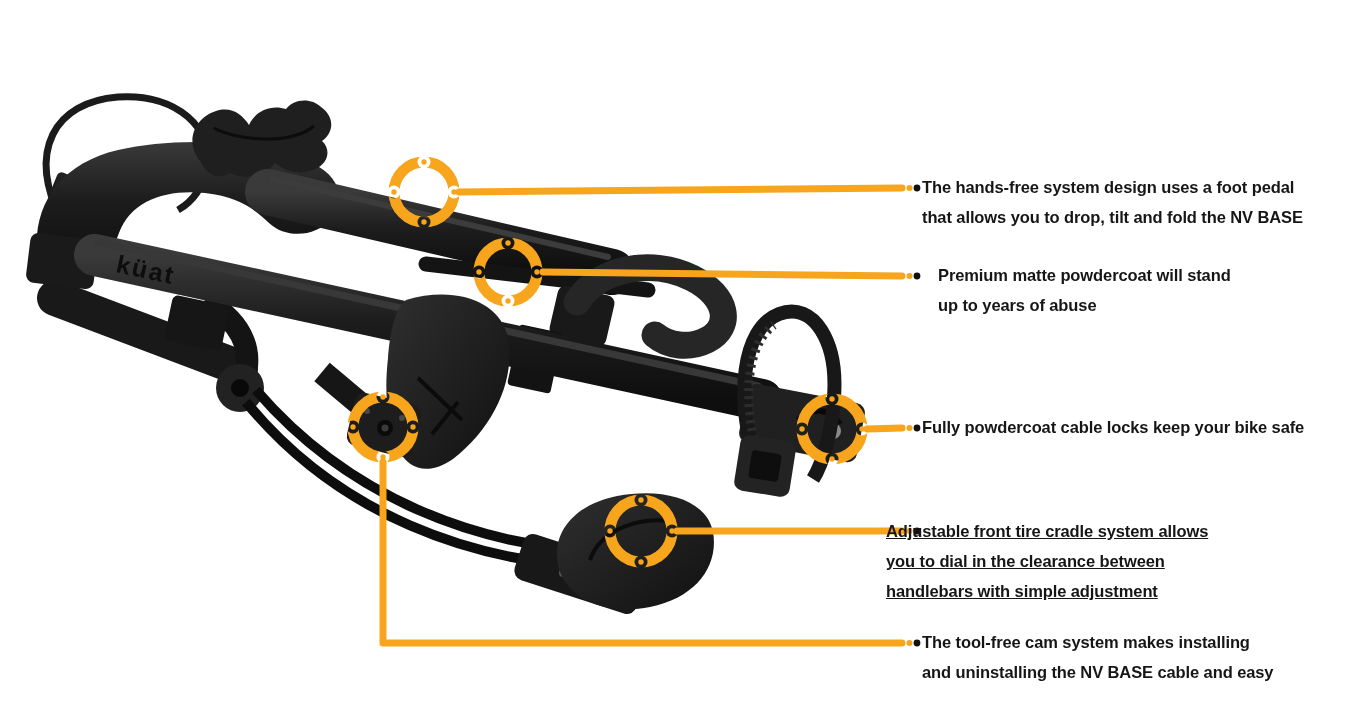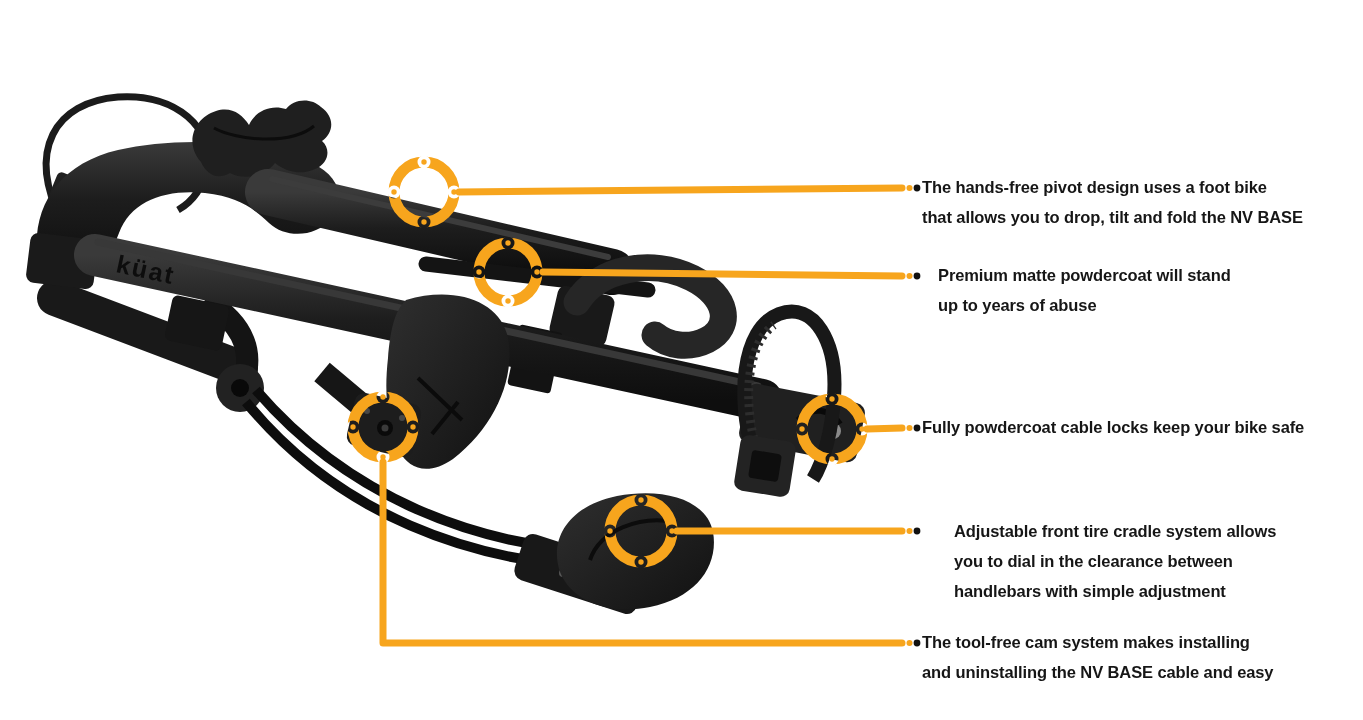--- a/index.html
+++ b/index.html
@@ -169,22 +169,22 @@
       <circle cx="909.5" cy="643" r="3" fill="#F7A51D"></circle>
       <circle cx="917" cy="643" r="3.4" fill="#111111"></circle>
       <circle cx="383" cy="427" r="30" fill="none" stroke="#F7A51D" stroke-width="11" mask="url(#ring-mask-4)"></circle>
       <circle cx="383" cy="397" r="2.7" fill="#F7A51D"></circle>
       <circle cx="413" cy="427" r="2.7" fill="#F7A51D"></circle>
       <circle cx="383" cy="457" r="2.7" fill="#F7A51D"></circle>
       <circle cx="353" cy="427" r="2.7" fill="#F7A51D"></circle>
     </g>
 </svg>
 
-<div class="callout" id="callout-0" style="left: 922px; top: 172px;">The hands-free pivot design uses a foot bike
+<div class="callout" id="callout-0" style="left: 922px; top: 172px;">The hands-free system design uses a foot pedal
 that allows you to drop, tilt and fold the NV BASE</div>
 <div class="callout" id="callout-1" style="left: 938px; top: 260px;">Premium matte powdercoat will stand
 up to years of abuse</div>
 <div class="callout" id="callout-2" style="left: 922px; top: 412px;">Fully powdercoat cable locks keep your bike safe</div>
-<div class="callout" id="callout-3" style="left: 954px; top: 516px;">Adjustable front tire cradle system allows
+<div class="callout" id="callout-3" style="left: 886px; top: 516px; text-decoration: underline;">Adjustable front tire cradle system allows
 you to dial in the clearance between
 handlebars with simple adjustment</div>
 <div class="callout" id="callout-4" style="left: 922px; top: 627px;">The tool-free cam system makes installing
 and uninstalling the NV BASE cable and easy</div>
 
 </body></html>

